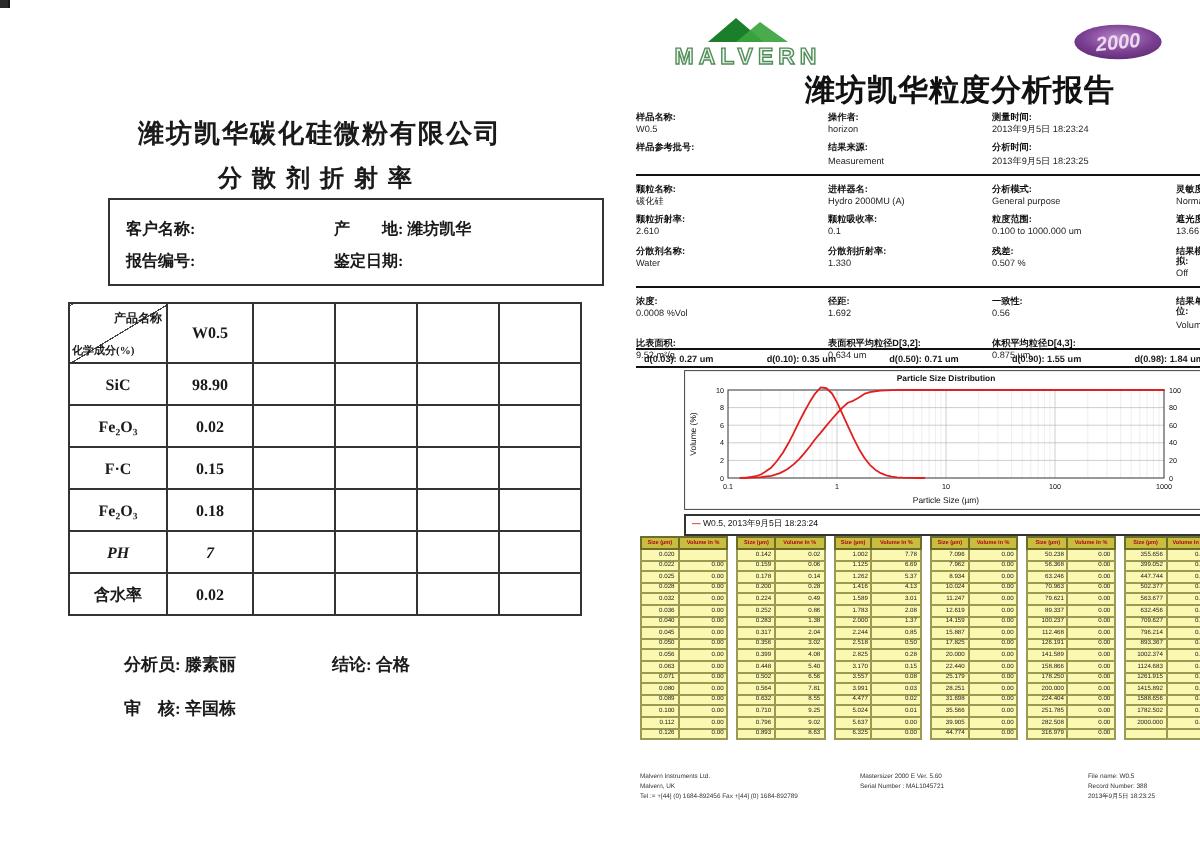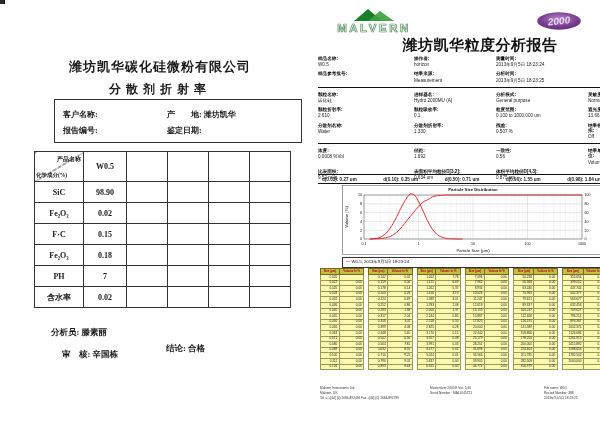--- a/index.html
+++ b/index.html
@@ -114,41 +114,41 @@
             <td></td>
       </tr>
       <tr style="height:21px;">
         <td>Fe₂O₃</td>
         <td>0.18</td>
         <td></td>
             <td></td>
             <td></td>
             <td></td>
       </tr>
-      <tr style="height:21px;">
+      <tr style="height:21px;font-style:italic;">
         <td>PH</td>
         <td>7</td>
         <td></td>
             <td></td>
             <td></td>
             <td></td>
       </tr>
       <tr style="height:21px;">
         <td>含水率</td>
         <td>0.02</td>
         <td></td>
             <td></td>
             <td></td>
             <td></td>
       </tr>
     </tbody>
       </table>
 
-    <div class="abs l-sign" style="left:23px;top:327px;">分析员: 滕素丽</div>
-    <div class="abs l-sign" style="left:138px;top:327px;margin-top:16px;">结论: 合格</div>
+    <div class="abs l-sign" style="left:34px;top:327px;">分析员: 滕素丽</div>
+    <div class="abs l-sign" style="left:138px;top:327px;">结论: 合格</div>
     <div class="abs l-sign" style="left:34px;top:349px;text-align:right;">审　核: 辛国栋</div>
   </div>
 
   <div class="right-doc">
 
     <svg class="abs" style="left:12px;top:8px;" width="100" height="28" viewBox="0 0 100 28">
       <polygon points="30,13 44,1 58,13" fill="#1b7e2a"></polygon>
       <polygon points="44,13 56,3 70,13" fill="#3aa43e" opacity="0.92"></polygon>
       <text x="50" y="24" text-anchor="middle" font-size="11.5" font-weight="bold" letter-spacing="2.5" fill="#f2f2f2" stroke="#4f8f57" stroke-width="0.7">MALVERN</text>
     </svg>

